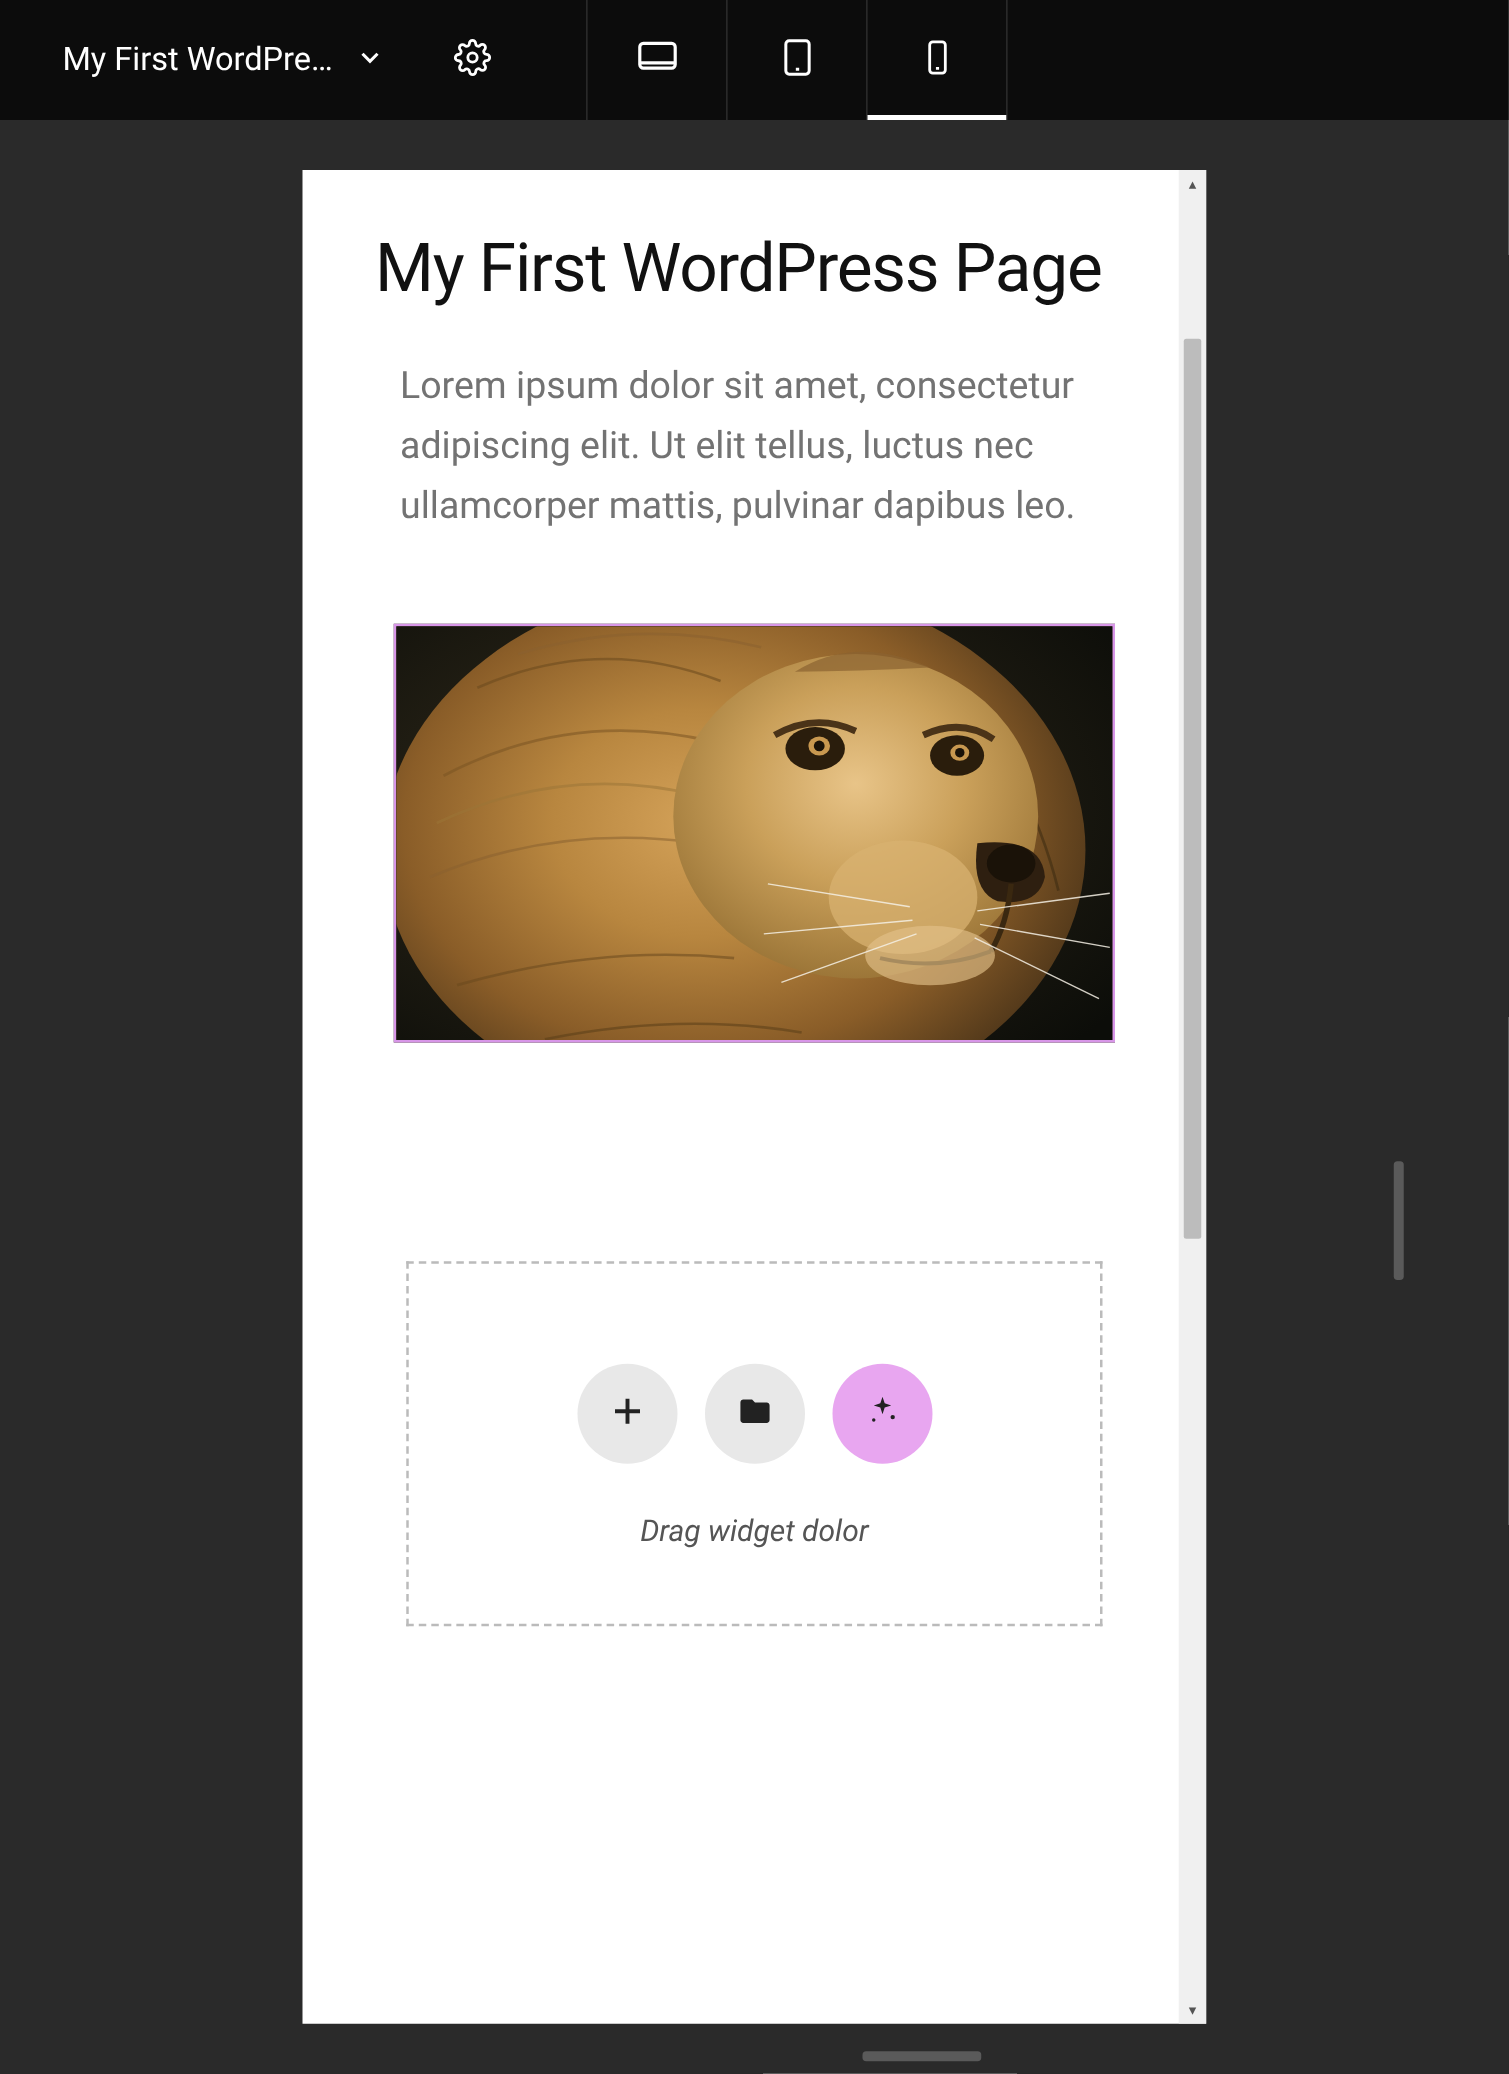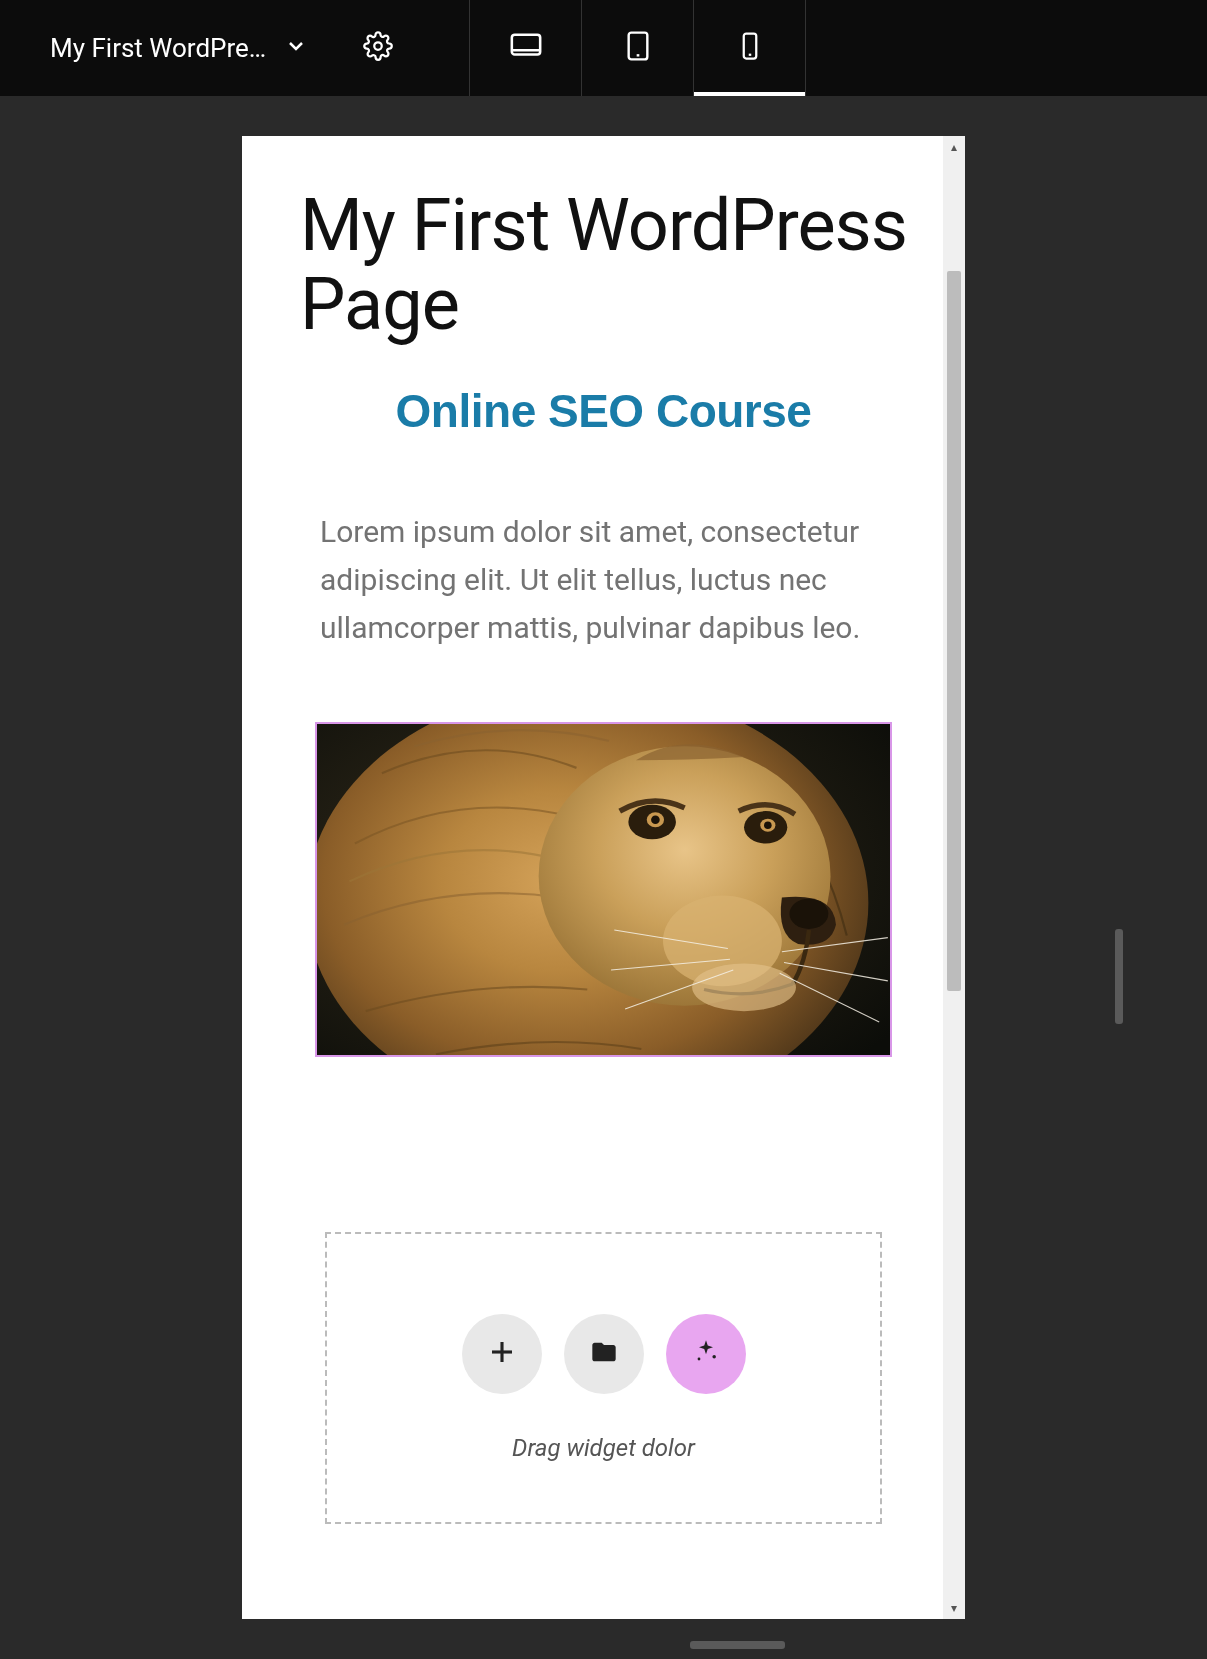--- a/index.html
+++ b/index.html
@@ -83,21 +83,21 @@
       background: #fff;
       position: relative;
       overflow: hidden;
     }
     .mobile-content {
       padding: 50px 58px 0 58px;
       height: 100%;
       overflow-y: auto;
     }
     .page-heading {
-      font-size: 72px;
+      font-size: 54px;
       font-weight: 400;
       color: #111;
       line-height: 1.1;
       letter-spacing: -1px;
       margin-bottom: 40px;
     }
     .seo-heading {
       font-size: 46px;
       font-weight: 800;
       color: #1a7ca8;
@@ -251,21 +251,20 @@
 </div>
 
 <div class="canvas-area">
   <div class="side-handle left"></div>
   <div class="side-handle right"></div>
   <div class="bottom-handle"></div>
 
   <div class="mobile-frame">
     <div class="mobile-content">
       <h1 class="page-heading">My First WordPress Page</h1>
-      <h2 class="seo-heading">Online SEO Course</h2>
       <p class="body-text">Lorem ipsum dolor sit amet, consectetur adipiscing elit. Ut elit tellus, luctus nec ullamcorper mattis, pulvinar dapibus leo.</p>
       <div class="img-widget">
         <svg class="lion-svg" viewBox="0 0 530 335" preserveAspectRatio="xMidYMid slice">
           <defs>
             <radialGradient id="bg" cx="40%" cy="45%" r="75%">
               <stop offset="0%" stop-color="#3a3520"></stop>
               <stop offset="55%" stop-color="#1f1c12"></stop>
               <stop offset="100%" stop-color="#0c0d09"></stop>
             </radialGradient>
             <radialGradient id="mane" cx="45%" cy="45%" r="60%">

